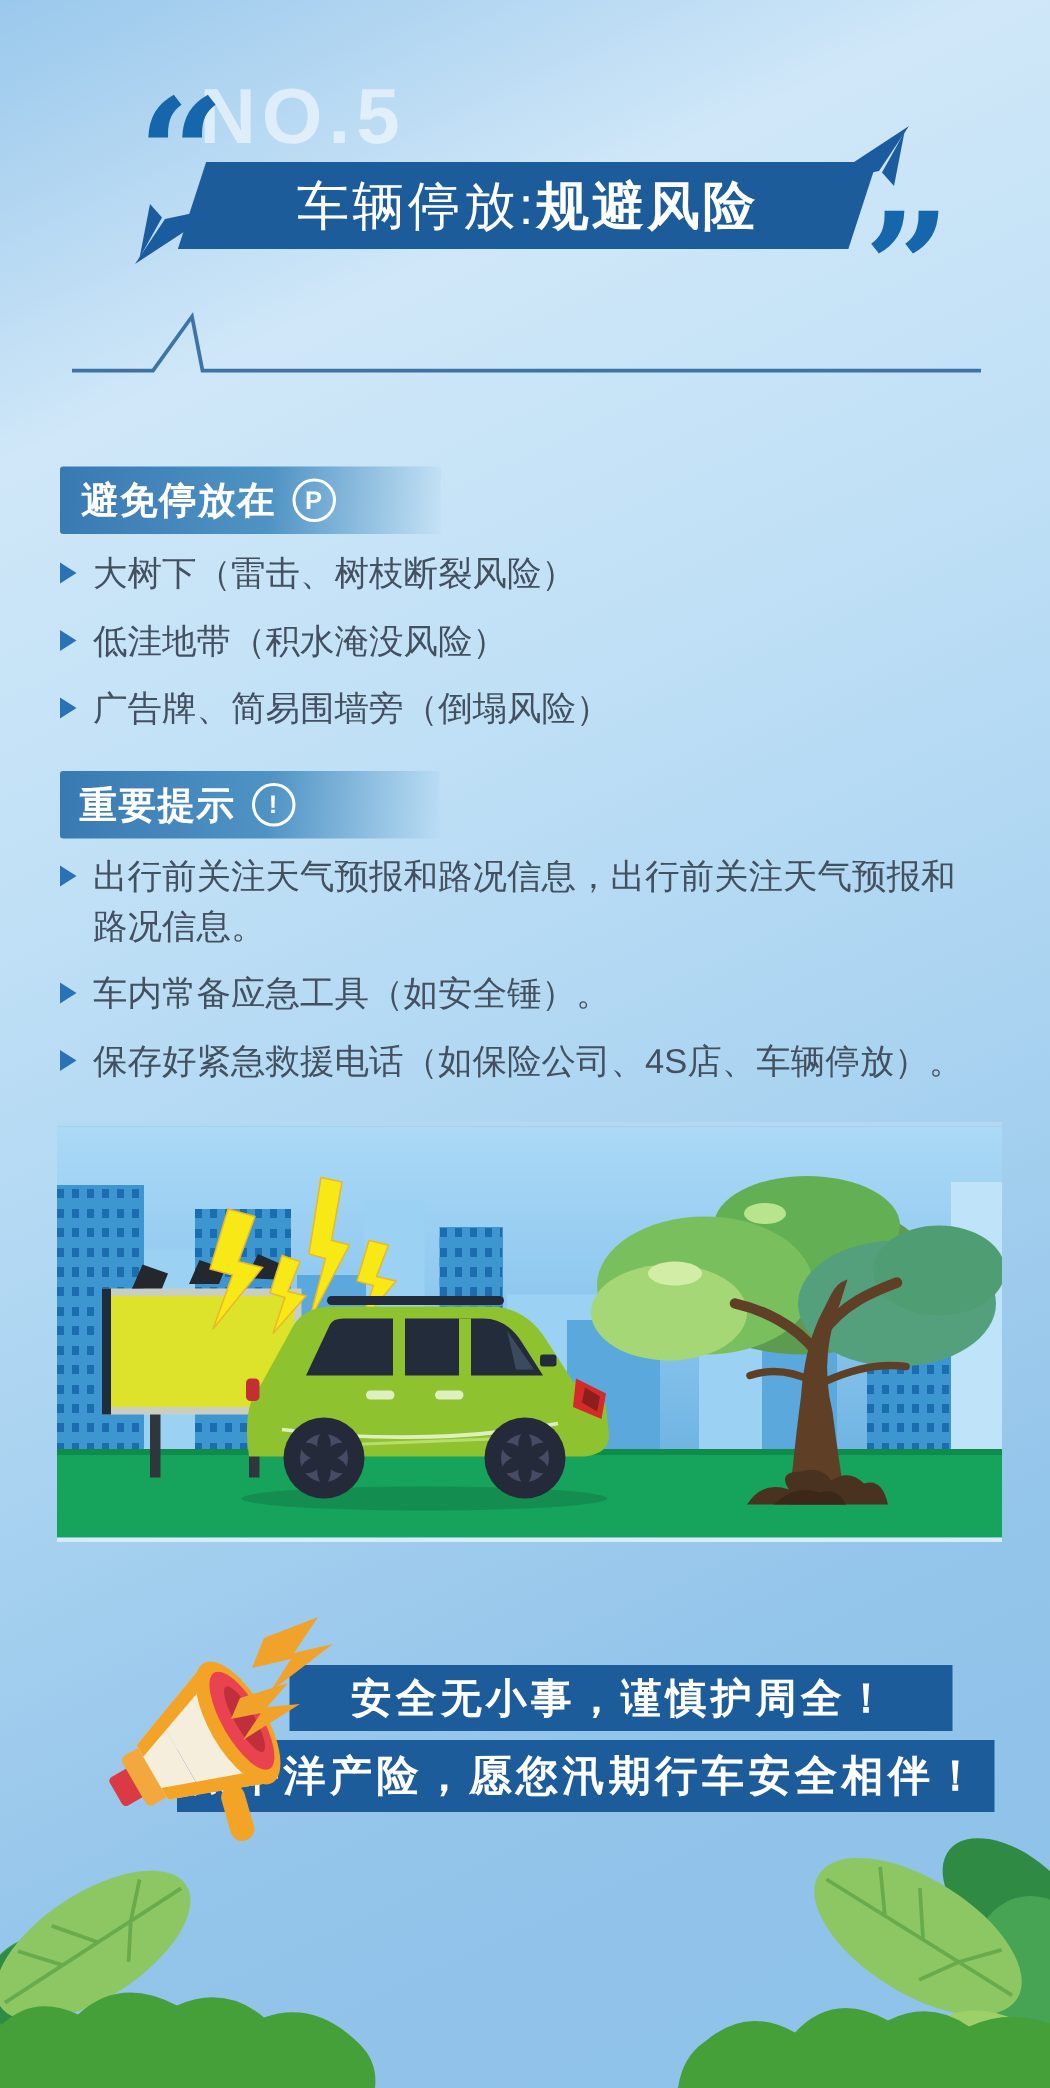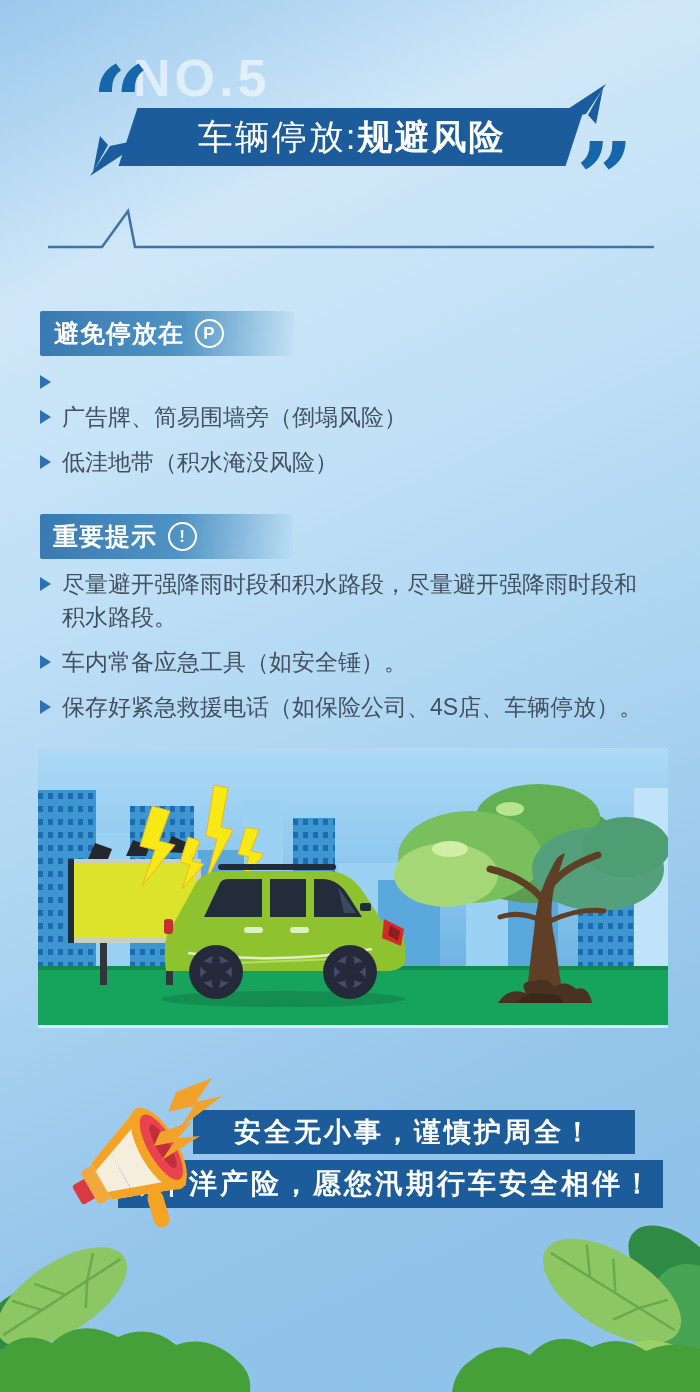--- a/index.html
+++ b/index.html
@@ -83,39 +83,40 @@
     <polyline points="8,49 62,49 88,13 95,49 614,49" fill="none" stroke="#3d73a6" stroke-width="2.5" stroke-linejoin="miter"></polyline>
   </svg>
 
   <div class="badge" style="top:311px;">
     <span>避免停放在</span>
     <span class="badge-icon">P</span>
   </div>
   <div class="list" style="top:366px;">
     <div class="item">
       <span class="tri"></span>
+      <span>大树下（雷击、树枝断裂风险）</span>
+    </div>
+    <div class="item">
+      <span class="tri"></span>
+      <span>低洼地带（积水淹没风险）</span>
     </div>
     <div class="item">
       <span class="tri"></span>
       <span>广告牌、简易围墙旁（倒塌风险）</span>
-    </div>
-    <div class="item">
-      <span class="tri"></span>
-      <span>低洼地带（积水淹没风险）</span>
     </div>
   </div>
 
   <div class="badge" style="top:514px;padding-left:13px;">
     <span>重要提示</span>
     <span class="badge-icon">!</span>
   </div>
   <div class="list" style="top:568px;">
     <div class="item">
       <span class="tri"></span>
-      <span>尽量避开强降雨时段和积水路段，尽量避开强降雨时段和积水路段。</span>
+      <span>出行前关注天气预报和路况信息，出行前关注天气预报和路况信息。</span>
     </div>
     <div class="item">
       <span class="tri"></span>
       <span>车内常备应急工具（如安全锤）。</span>
     </div>
     <div class="item">
       <span class="tri"></span>
       <span>保存好紧急救援电话（如保险公司、4S店、车辆停放）。</span>
     </div>
   </div>

